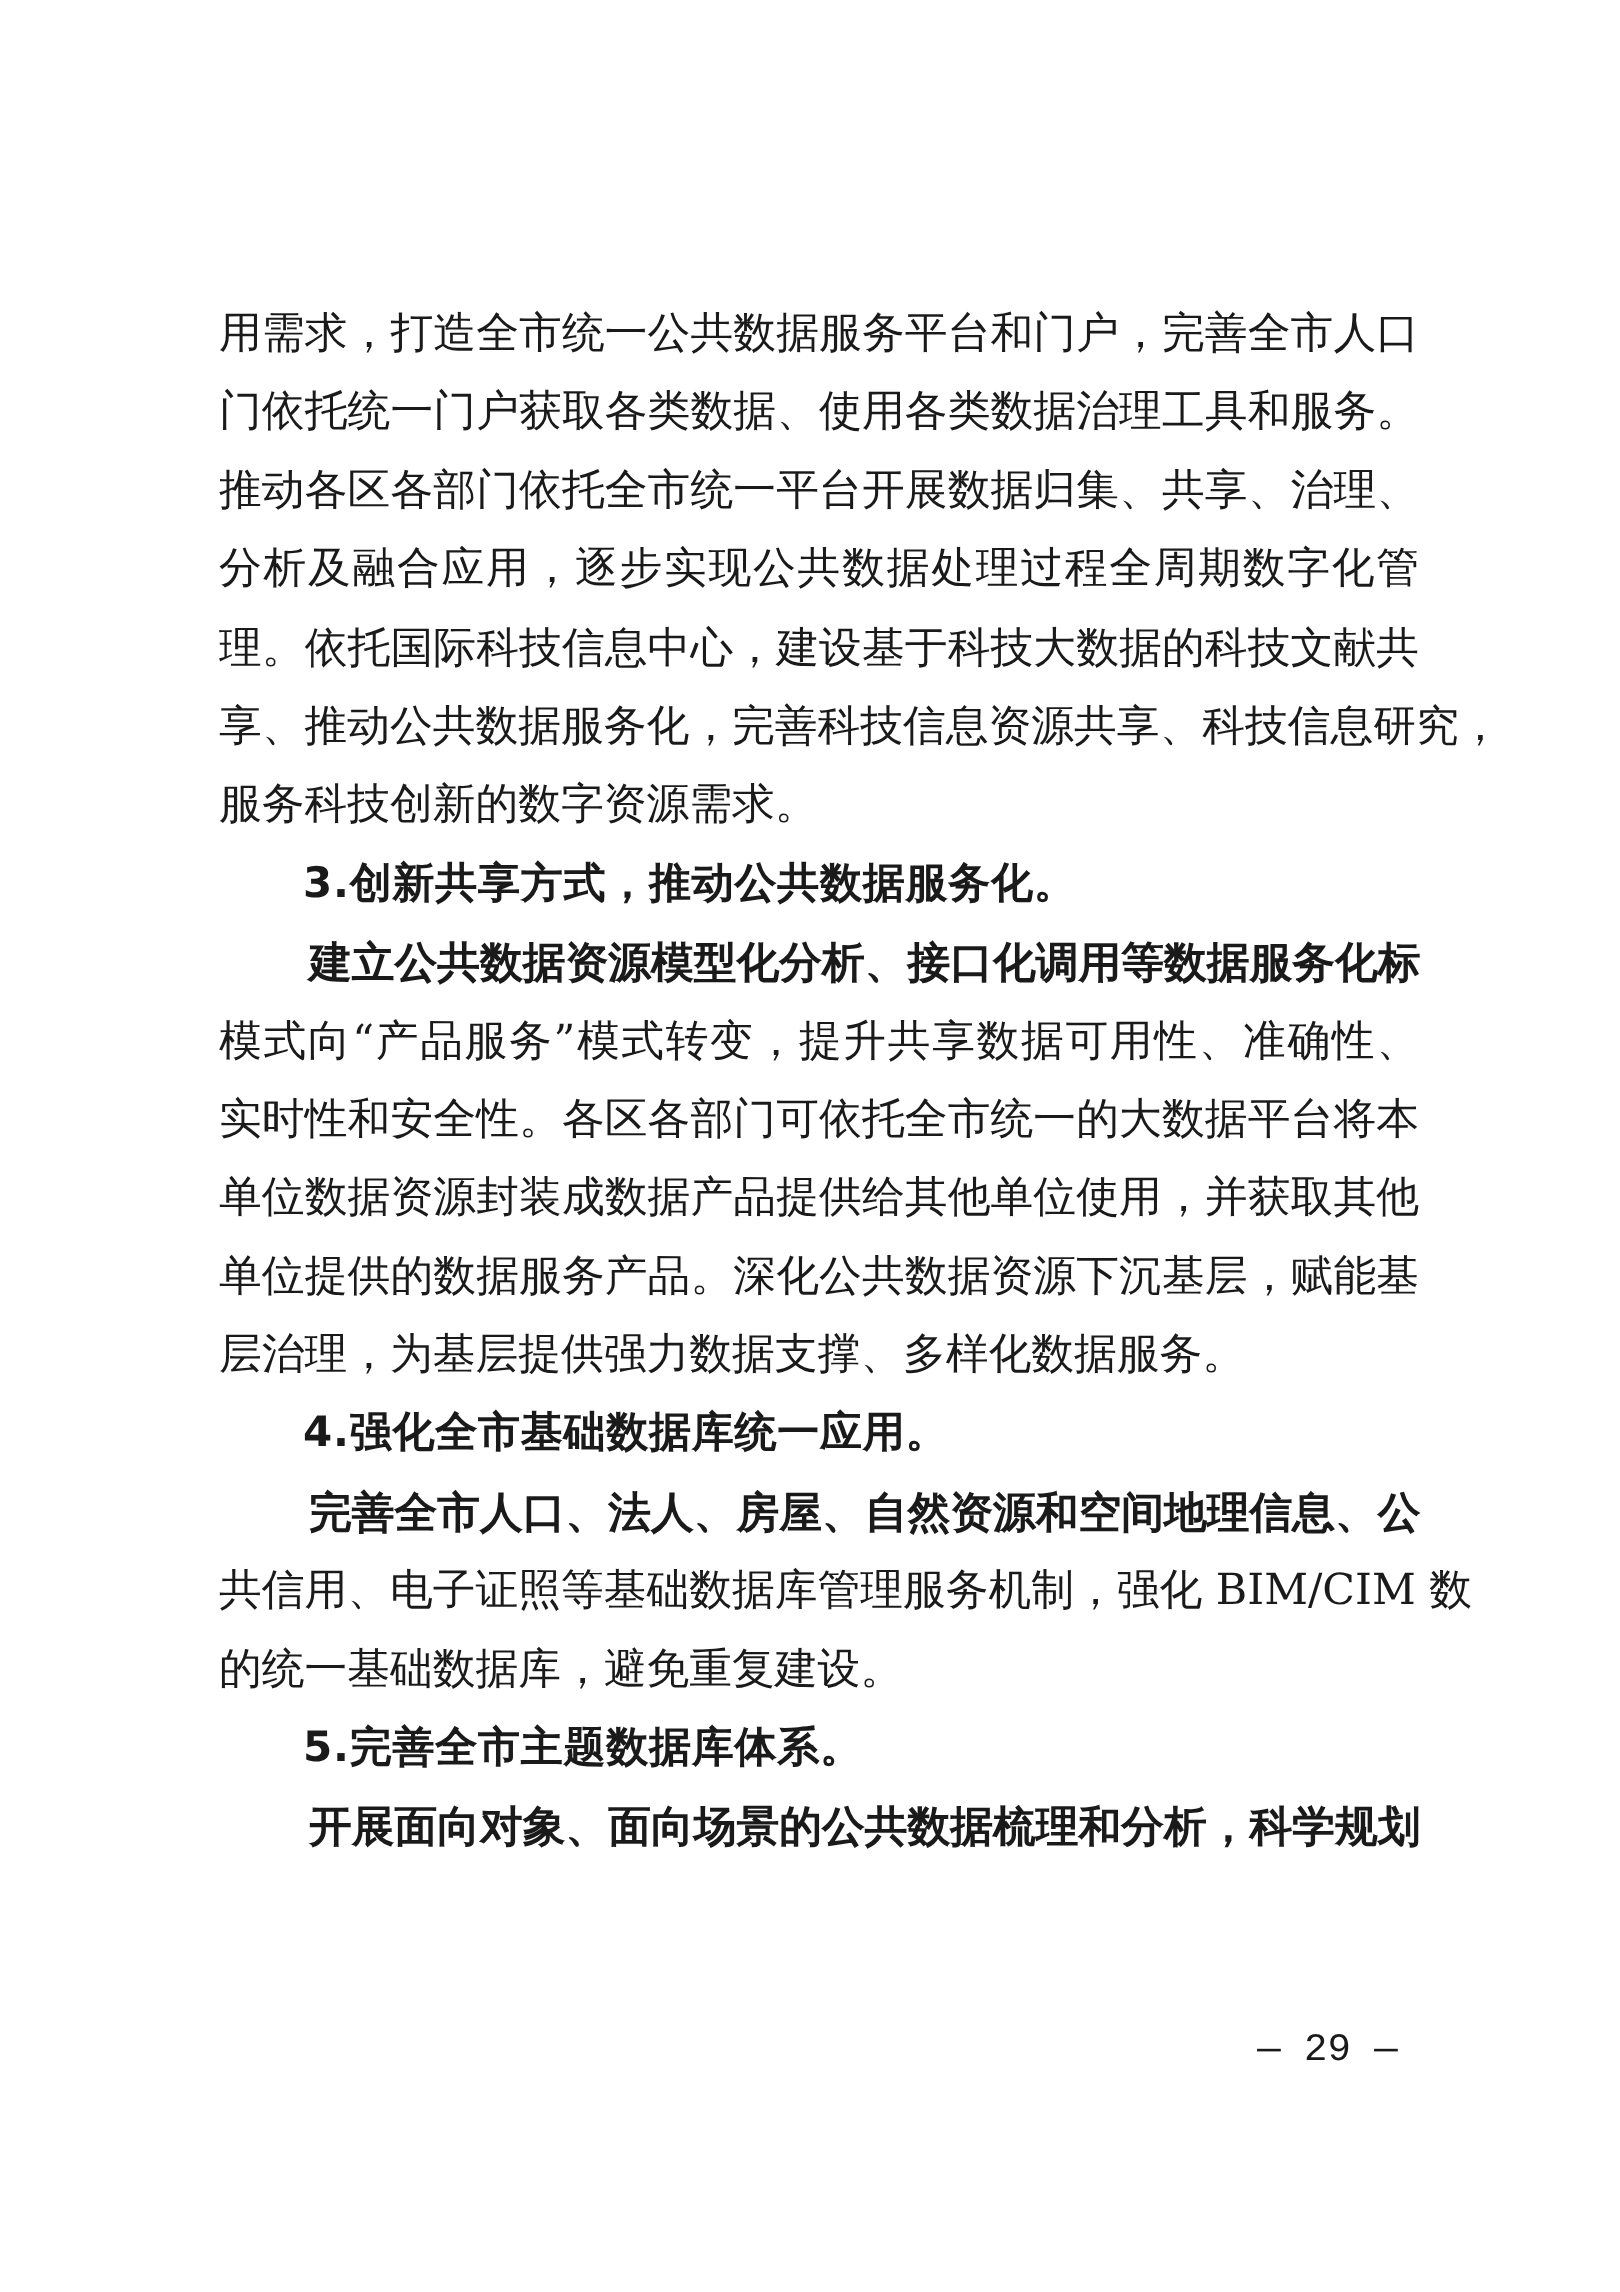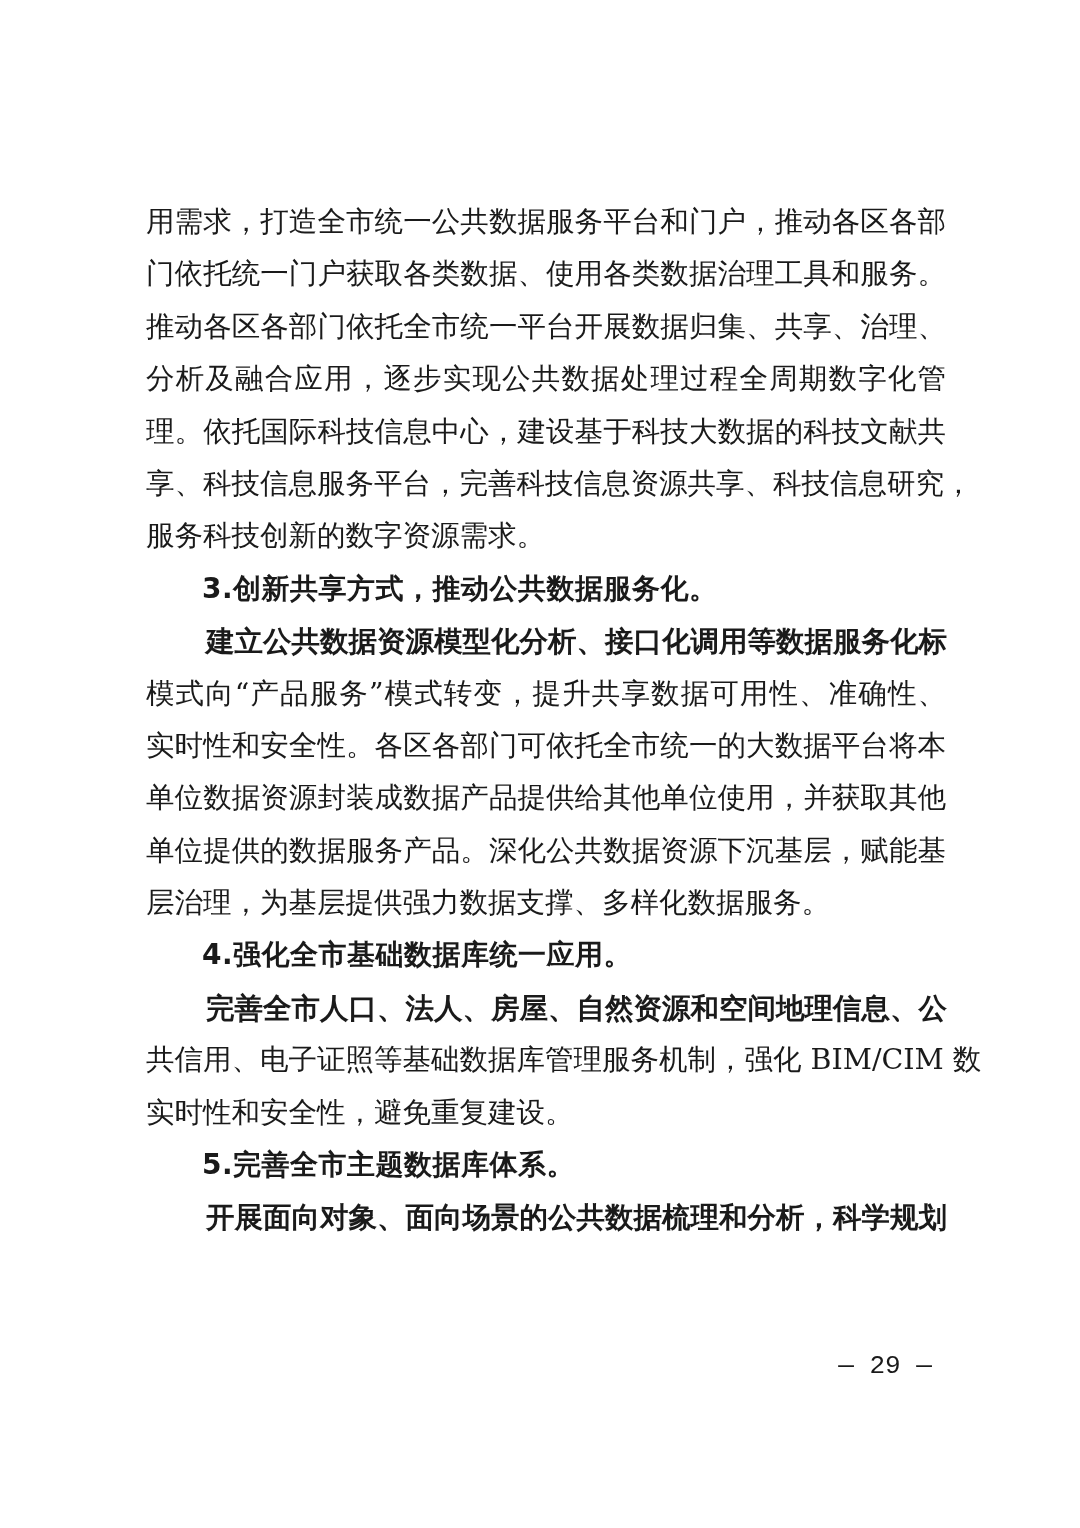--- a/index.html
+++ b/index.html
@@ -55,44 +55,44 @@
       font-size: 26px;
       color: #1a1a1a;
     }
   </style>
 </head>
 <body>
 
 <div class="page">
 
   <div>
-    <div class="line">用需求，打造全市统一公共数据服务平台和门户，推动各区各部</div>
+    <div class="line">用需求，打造全市统一公共数据服务平台和门户，完善全市人口</div>
     <div class="line">门依托统一门户获取各类数据、使用各类数据治理工具和服务。</div>
     <div class="line">推动各区各部门依托全市统一平台开展数据归集、共享、治理、</div>
     <div class="line">分析及融合应用，逐步实现公共数据处理过程全周期数字化管</div>
     <div class="line">理。依托国际科技信息中心，建设基于科技大数据的科技文献共</div>
-    <div class="line">享、科技信息服务平台，完善科技信息资源共享、科技信息研究，</div>
+    <div class="line">享、推动公共数据服务化，完善科技信息资源共享、科技信息研究，</div>
     <div class="line last">服务科技创新的数字资源需求。</div>
   </div>
 
   <div>
     <div class="line heading">3.创新共享方式，推动公共数据服务化。</div>
     <div class="line indent">建立公共数据资源模型化分析、接口化调用等数据服务化标</div>
     <div class="line">模式向“产品服务”模式转变，提升共享数据可用性、准确性、</div>
     <div class="line">实时性和安全性。各区各部门可依托全市统一的大数据平台将本</div>
     <div class="line">单位数据资源封装成数据产品提供给其他单位使用，并获取其他</div>
     <div class="line">单位提供的数据服务产品。深化公共数据资源下沉基层，赋能基</div>
     <div class="line last">层治理，为基层提供强力数据支撑、多样化数据服务。</div>
   </div>
 
   <div>
     <div class="line heading">4.强化全市基础数据库统一应用。</div>
     <div class="line indent">完善全市人口、法人、房屋、自然资源和空间地理信息、公</div>
     <div class="line">共信用、电子证照等基础数据库管理服务机制，强化 BIM/CIM 数</div>
-    <div class="line last">实时性和安全性，避免重复建设。</div>
+    <div class="line last">的统一基础数据库，避免重复建设。</div>
   </div>
 
   <div>
     <div class="line heading">5.完善全市主题数据库体系。</div>
     <div class="line indent">开展面向对象、面向场景的公共数据梳理和分析，科学规划</div>
   </div>
 
 </div>
 
 <div class="page-number">— 29 —</div>

